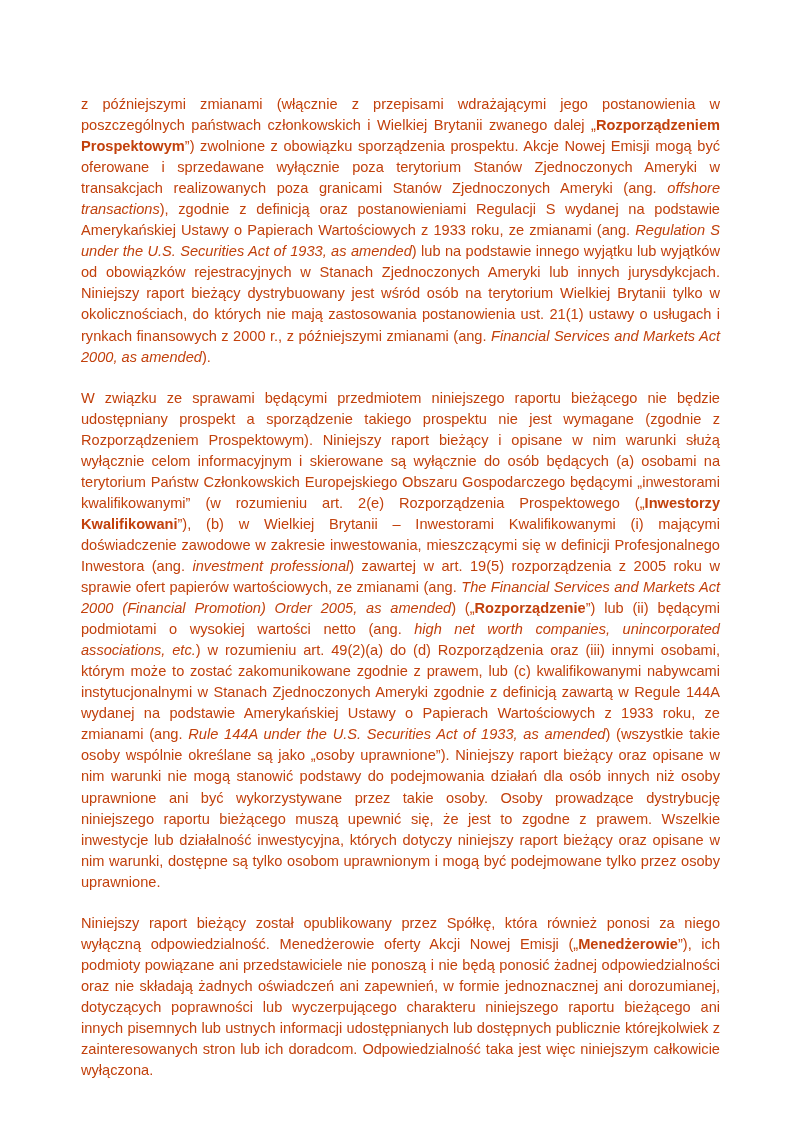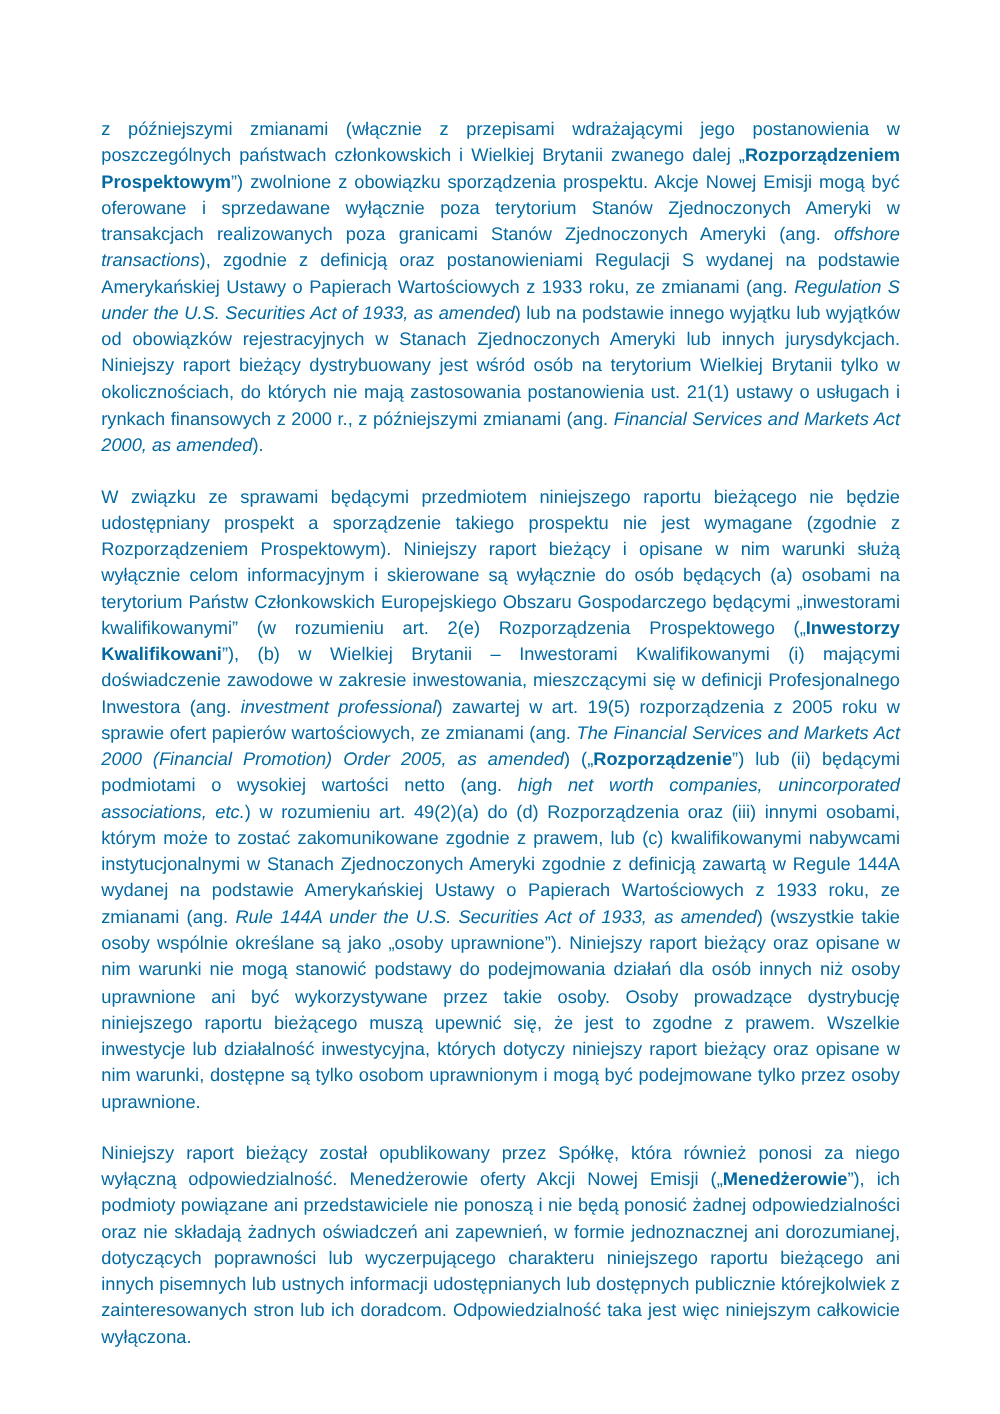--- a/index.html
+++ b/index.html
@@ -5,21 +5,21 @@
   html, body { margin: 0; padding: 0; background: #ffffff; }
   body { width: 800px; height: 1131px; overflow: hidden; }
   .page {
     position: relative;
     width: 800px; height: 1131px;
     box-sizing: border-box;
     padding: 94px 80px 0 81px;
     font-family: "Liberation Sans", sans-serif;
     font-size: 14.6px;
     line-height: 21.05px;
-    color: #0369a1;
+    color: #c2410c;
   }
   .para {
     margin: 0 0 20px 0;
     text-align: justify;
     text-justify: inter-word;
   }
   .para b { font-weight: bold; }
   .para i { font-style: italic; }
 </style>
 </head>

